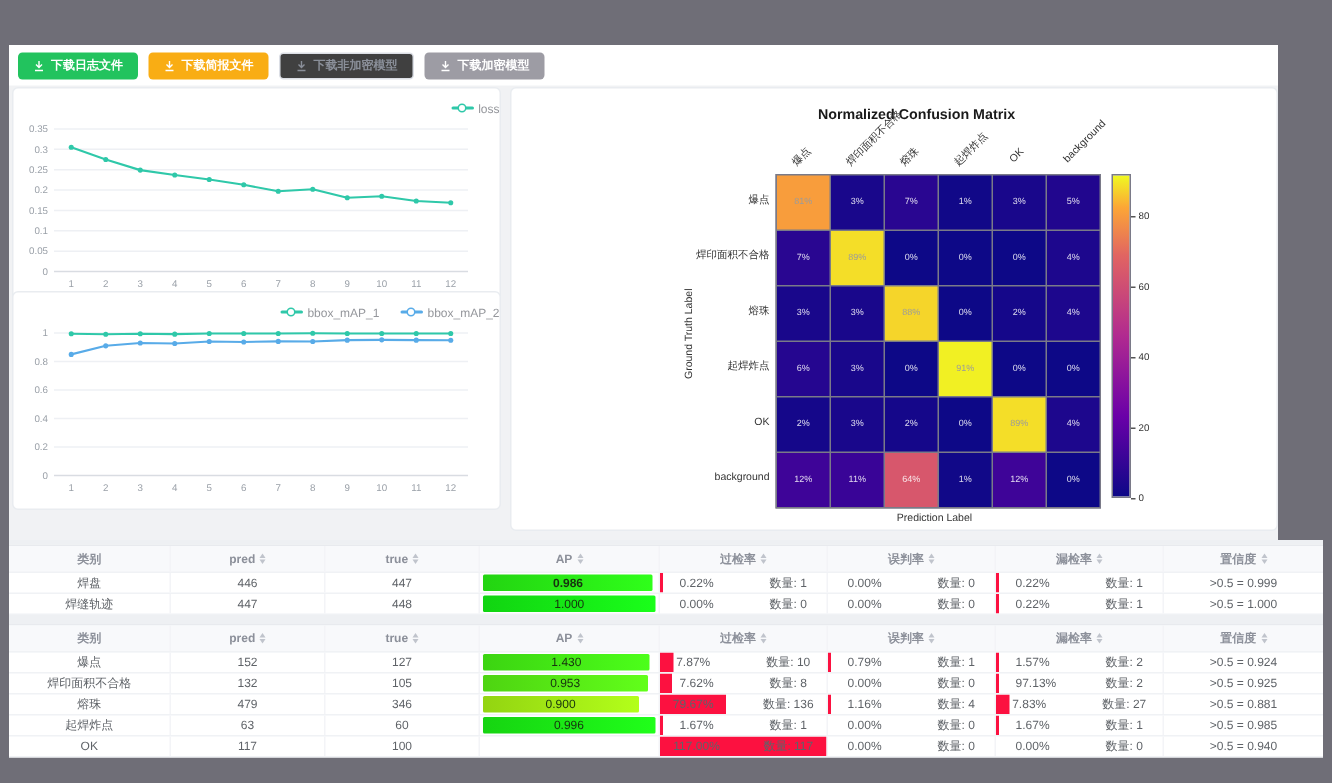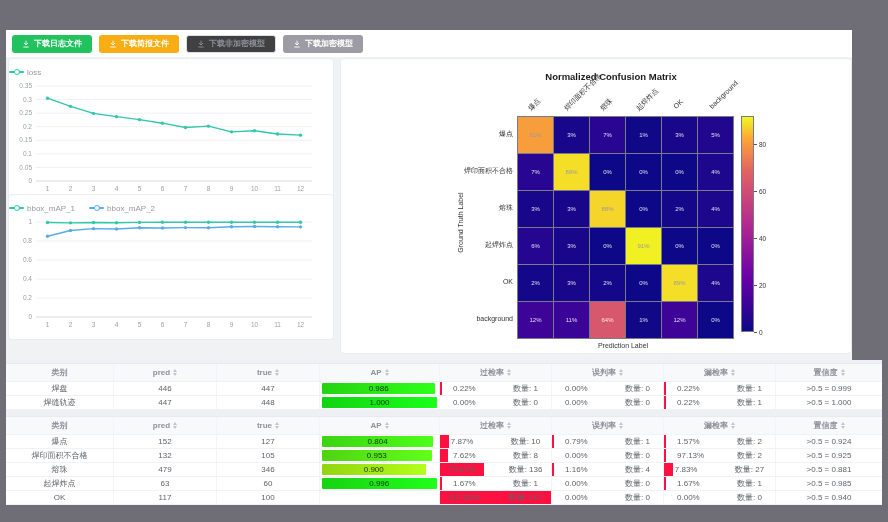--- a/index.html
+++ b/index.html
@@ -16,21 +16,21 @@
   .btn.plain{background:#404040;color:#8a8f99;border:1px solid #dcdfe6}
   .btn.info{background:#9d9ca4;color:#fff}
   .dl-icon{display:inline-flex}
   .dl-icon svg{display:block}
 
   .card{position:absolute;background:#fff;border:1px solid #e9ecf0;border-radius:4px;box-sizing:border-box}
   #card-loss{left:2px;top:28px;width:326px;height:146px}
   #card-map{left:2px;top:164px;width:326px;height:146px}
   #card-matrix{left:334px;top:28px;width:512px;height:296px}
 
-  .legend{display:flex;justify-content:flex-start;gap:14px;padding-top:6px;font-size:8px;color:#95979c;height:14px}
+  .legend{display:flex;justify-content:flex-end;gap:14px;padding-top:6px;font-size:8px;color:#95979c;height:14px}
   .legend-item{display:inline-flex;align-items:center;gap:3px;cursor:pointer}
   .licon{width:15px;height:2px;border-radius:1px;position:relative;display:inline-block}
   .licon::after{content:"";position:absolute;left:4.5px;top:-2.5px;width:4px;height:4px;border-radius:50%;
                 background:#fff;border:1.5px solid currentColor}
   .chart-mount{display:block;margin:0 auto}
 
   
   .mx-title{position:absolute;top:12px;left:110px;width:320px;text-align:center;
             font-size:9.5px;font-weight:bold;color:#1a1a1a}
   #mx-grid{position:absolute;left:176px;top:57px;display:grid;
@@ -355,21 +355,21 @@
             <i class="caret-up"></i>
             <i class="caret-down"></i>
           </span>
         </div>
       </div>
       <div class="trow">
         <div>焊盘</div>
         <div>446</div>
         <div>447</div>
         <div class="apcell">
-          <div class="apbar" style="width: 98.6%; background: linear-gradient(90deg, rgb(35, 212, 17), rgb(47, 255, 26));">
+          <div class="apbar" style="width: 98.6%; background: linear-gradient(90deg, rgb(35, 212, 17), rgb(47, 255, 26)); font-weight: bold;">
             <span>0.986</span>
           </div>
         </div>
         <div class="pcell">
           <div class="pbar" style="width: max(0.22%, 2px);"></div>
           <span class="pval">0.22%</span>
           <span class="pcnt">数量: 1</span>
         </div>
         <div class="pcell">
           <div class="pbar" style="width: 0px;"></div>
@@ -464,21 +464,21 @@
             <i class="caret-down"></i>
           </span>
         </div>
       </div>
       <div class="trow">
         <div>爆点</div>
         <div>152</div>
         <div>127</div>
         <div class="apcell">
           <div class="apbar" style="width: 96.7%; background: linear-gradient(90deg, rgb(60, 212, 17), rgb(76, 255, 26));">
-            <span>0.804</span>
+            <span>1.430</span>
           </div>
         </div>
         <div class="pcell">
           <div class="pbar" style="width: max(7.87%, 2px);"></div>
           <span class="pval">7.87%</span>
           <span class="pcnt">数量: 10</span>
         </div>
         <div class="pcell">
           <div class="pbar" style="width: max(0.79%, 2px);"></div>
           <span class="pval">0.79%</span>

